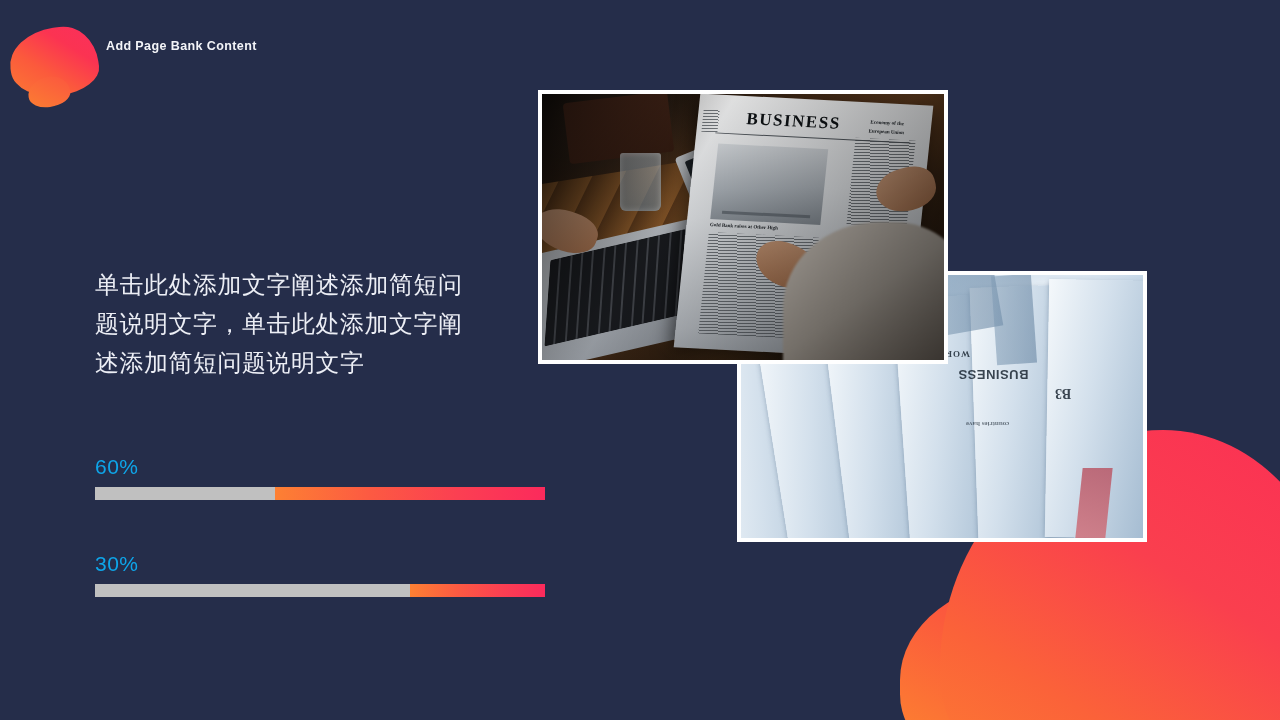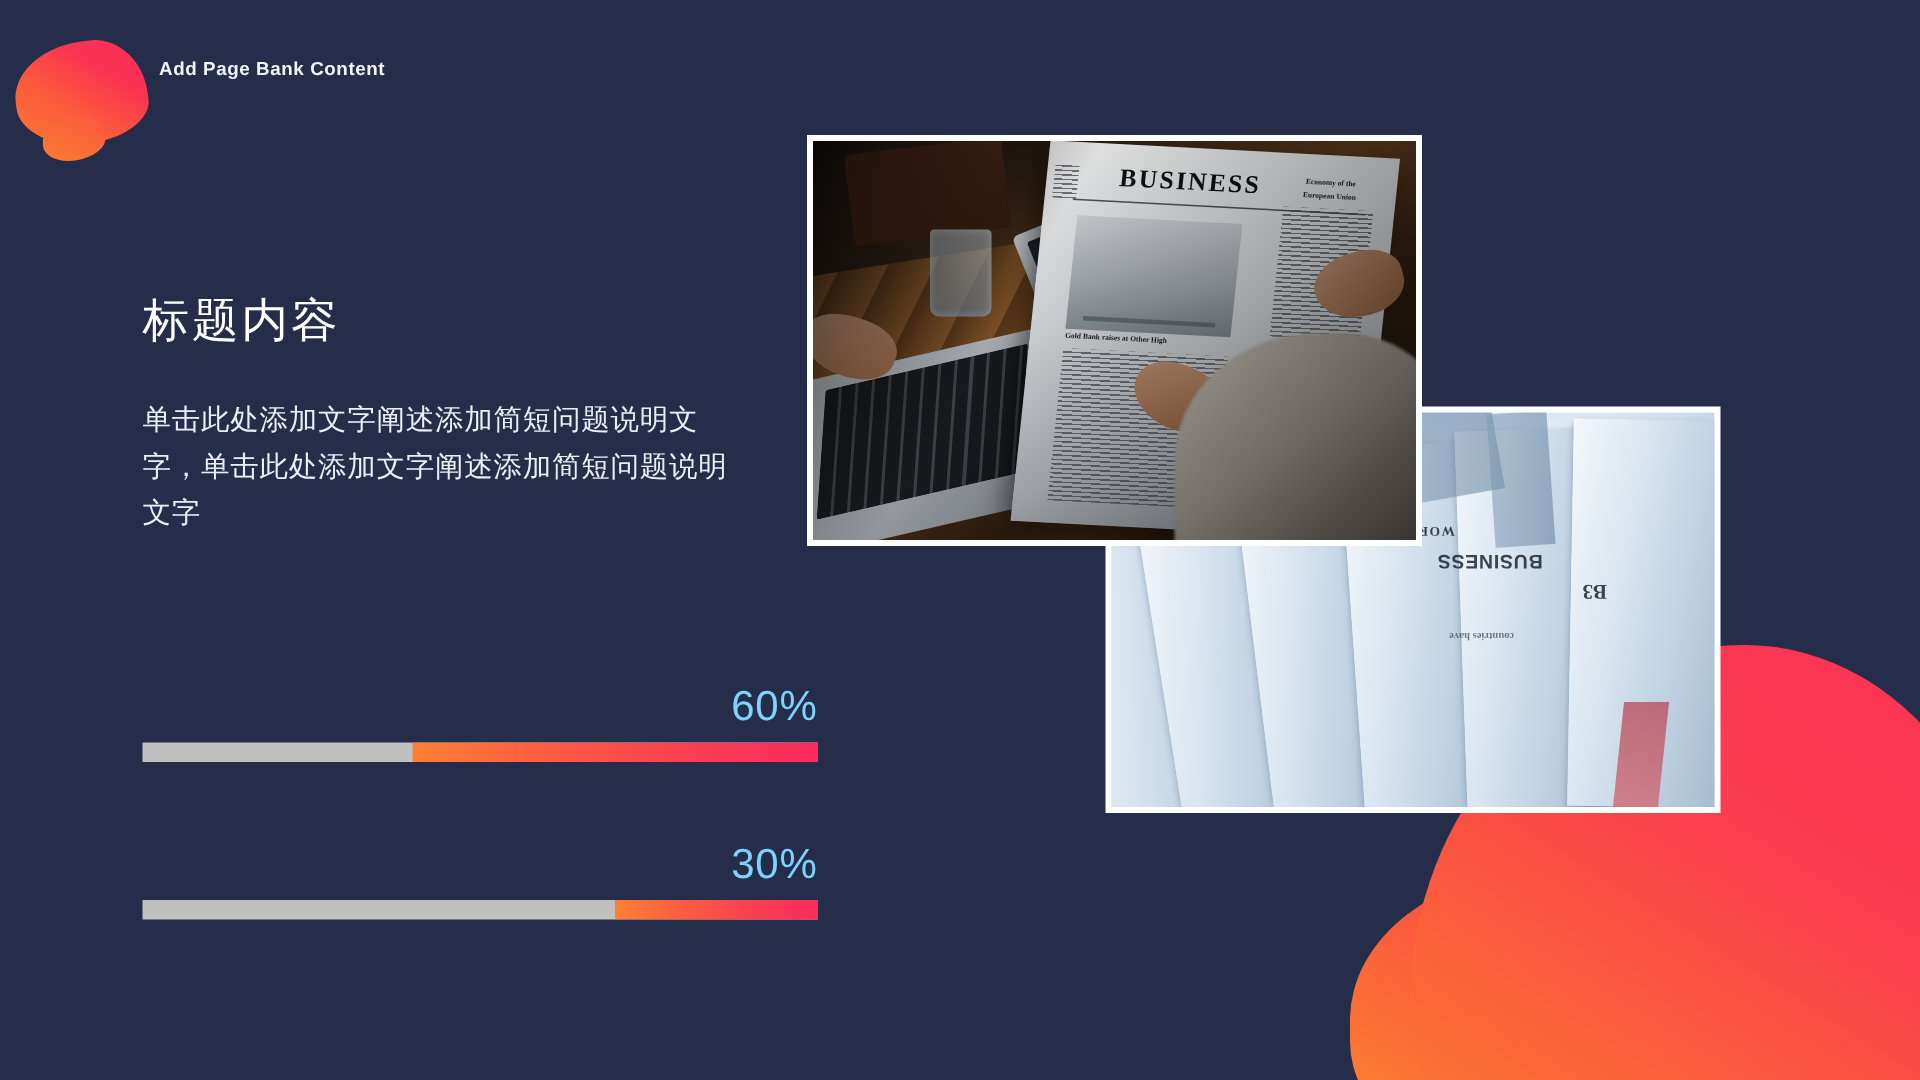--- a/index.html
+++ b/index.html
@@ -44,29 +44,29 @@
     font-size:12.5px; color:#f3f4f8; letter-spacing:.4px; margin-top:5px; font-weight:700;
   }
 
   
   .heading{
     position:absolute; left:95px; top:193px;
     font-size:31px; color:#ffffff; letter-spacing:2px; font-weight:400;
   }
   .body-text{
     position:absolute; left:95px; top:266px; width:390px;
-    font-size:19px; line-height:1.62; color:#eceef5; letter-spacing:.5px; font-weight:400;
+    font-size:24px; line-height:1.62; color:#eceef5; letter-spacing:.5px; font-weight:400;
   }
 
   
   .bars{ position:absolute; left:95px; top:455px; width:450px; }
   .bar-group{ margin-bottom:52px; }
   .bar-group:last-child{ margin-bottom:0; }
   .bar-label{
-    text-align:right; font-size:28px; color:#7dd3fc; letter-spacing:.5px;
+    font-size:21px; color:#0ea5e9; letter-spacing:.5px;
     margin-bottom:8px; font-weight:400;
   }
   .bar-track{
     position:relative; width:450px; height:13px; background:#c0c0c0; overflow:hidden;
   }
   .bar-fill{
     position:absolute; right:0; top:0; height:100%;
     background:linear-gradient(90deg,#fd8033 0%,#fc5a42 35%,#fb3f52 68%,#fb2a5c 100%);
   }
 
@@ -208,21 +208,20 @@
 <div class="slide">
 
   <div class="blob-tl"></div>
   <div class="blob-br2"></div>
   <div class="blob-br"></div>
 
   <div class="header">
     <div class="title-en">Add Page Bank Content</div>
   </div>
 
-  <div class="heading">标题内容</div>
   <div class="body-text">单击此处添加文字阐述添加简短问题说明文字，单击此处添加文字阐述添加简短问题说明文字</div>
 
   <div class="bars">
     <div class="bar-group">
       <div class="bar-label">60%</div>
       <div class="bar-track">
         <div class="bar-fill" id="fill0" style="width: 60%;"></div>
       </div>
     </div>
     <div class="bar-group">

